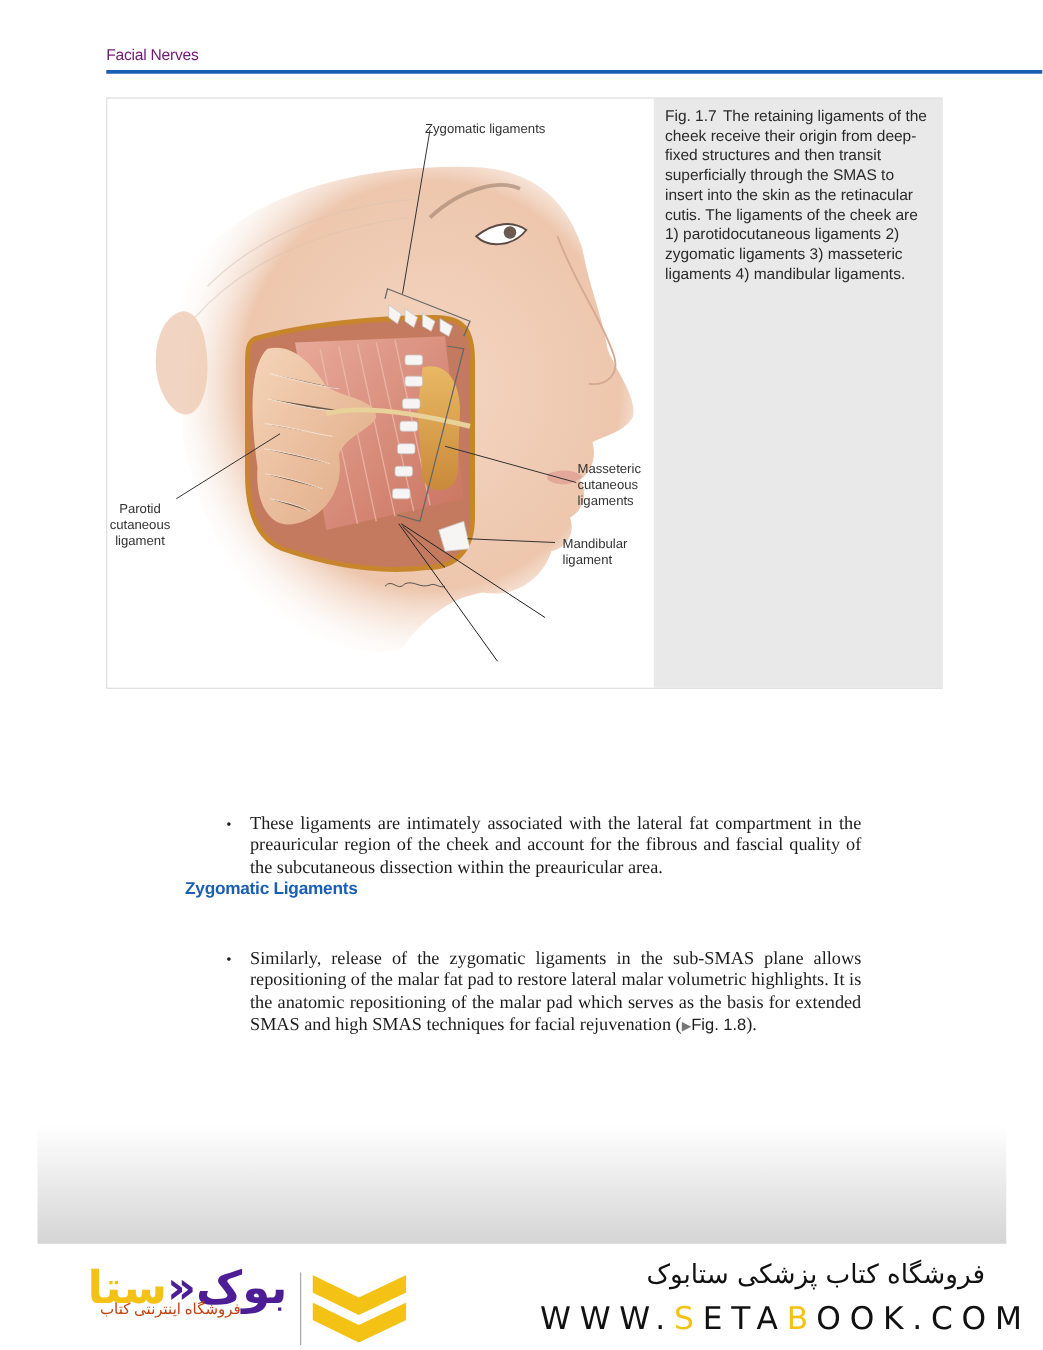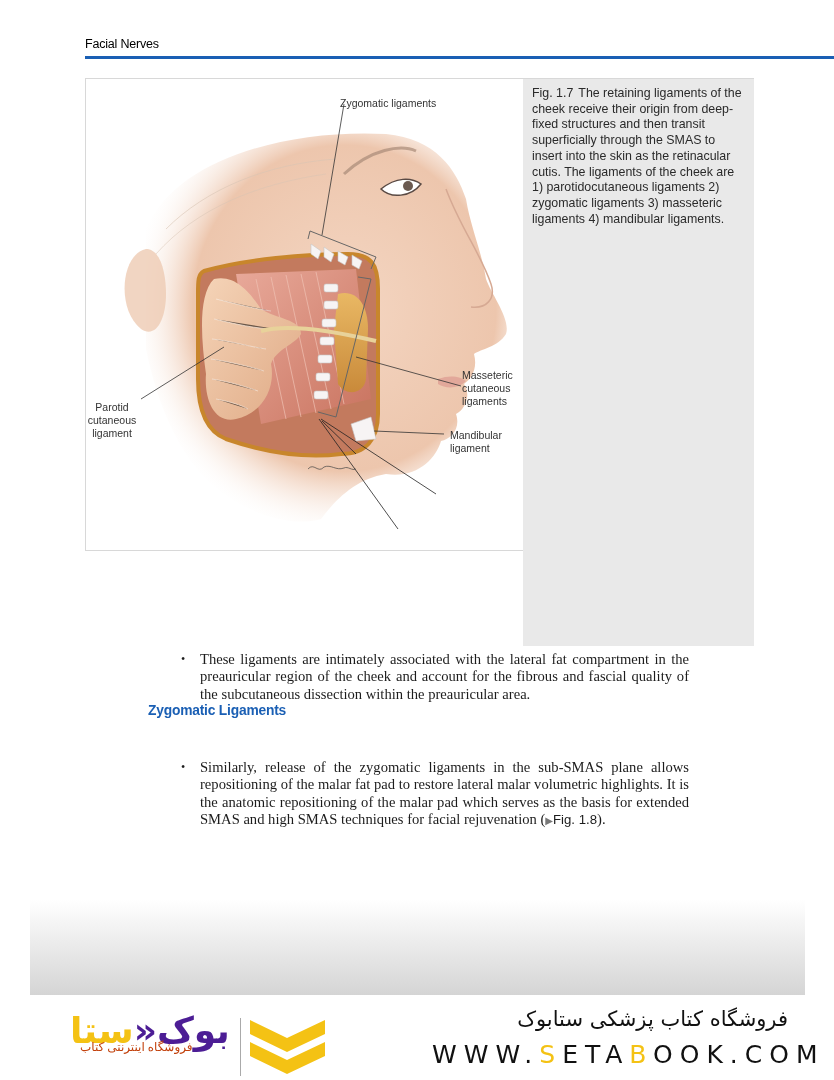--- a/index.html
+++ b/index.html
@@ -1,24 +1,24 @@
 <!DOCTYPE html>
 <html><head>
 <meta charset="utf-8">
 <style>
   * { box-sizing: border-box; margin: 0; padding: 0; }
   html, body { width: 834px; height: 1080px; background: #ffffff; overflow: hidden; }
   body { position: relative; font-family: "Liberation Serif", serif; color: #1a1a1a; }
 
-  .running-head { position: absolute; left: 85px; top: 37px; font-family: "Liberation Sans", sans-serif; font-size: 12.5px; color: #000000; letter-spacing: -0.2px; }
+  .running-head { position: absolute; left: 85px; top: 37px; font-family: "Liberation Sans", sans-serif; font-size: 12.5px; color: #701a75; letter-spacing: -0.2px; }
   .head-rule { position: absolute; left: 85px; top: 56px; width: 749px; height: 3px; background: #1a5fb4; }
 
   .figure { position: absolute; left: 85px; top: 78px; width: 669px; height: 473px; border: 1px solid #d8d8d8; }
   .fig-art { position: absolute; left: 0; top: 0; width: 437px; height: 471px; background: #ffffff; overflow: hidden; }
-  .fig-caption-box { position: absolute; left: 437px; top: 0; width: 231px; height: 567px; background: #e9e9e9; padding: 7px 8px 0 9px; font-family: "Liberation Sans", sans-serif; font-size: 12.4px; line-height: 15.7px; color: #2a2a2a; }
+  .fig-caption-box { position: absolute; left: 437px; top: 0; width: 231px; height: 471px; background: #e9e9e9; padding: 7px 8px 0 9px; font-family: "Liberation Sans", sans-serif; font-size: 12.4px; line-height: 15.7px; color: #2a2a2a; }
   .fig-caption-box .fig-num { font-weight: normal; margin-right: 5px; }
   .fig-caption-box p { margin: 0; }
 
   .label { position: absolute; font-family: "Liberation Sans", sans-serif; font-size: 10.5px; line-height: 13px; color: #333; }
   .label.right { text-align: center; }
 
   .body-text { position: absolute; font-size: 14.6px; line-height: 17.4px; text-align: justify; color: #1c1c1c; }
   .bullet-list { list-style: none; }
   .bullet-list li { position: relative; padding-left: 19px; margin-top: 32px; }
   .bullet-list li::before { content: "•"; position: absolute; left: 0; top: 0; font-size: 12px; }

